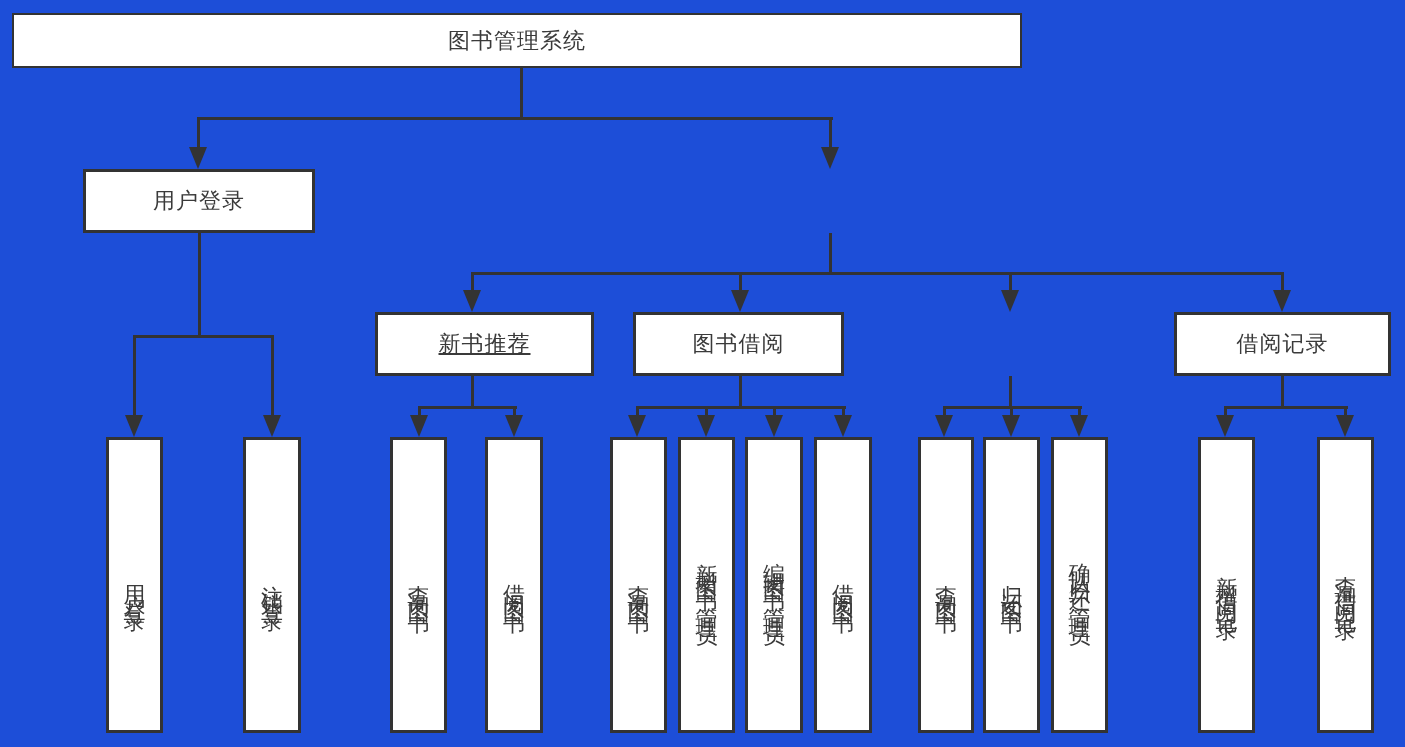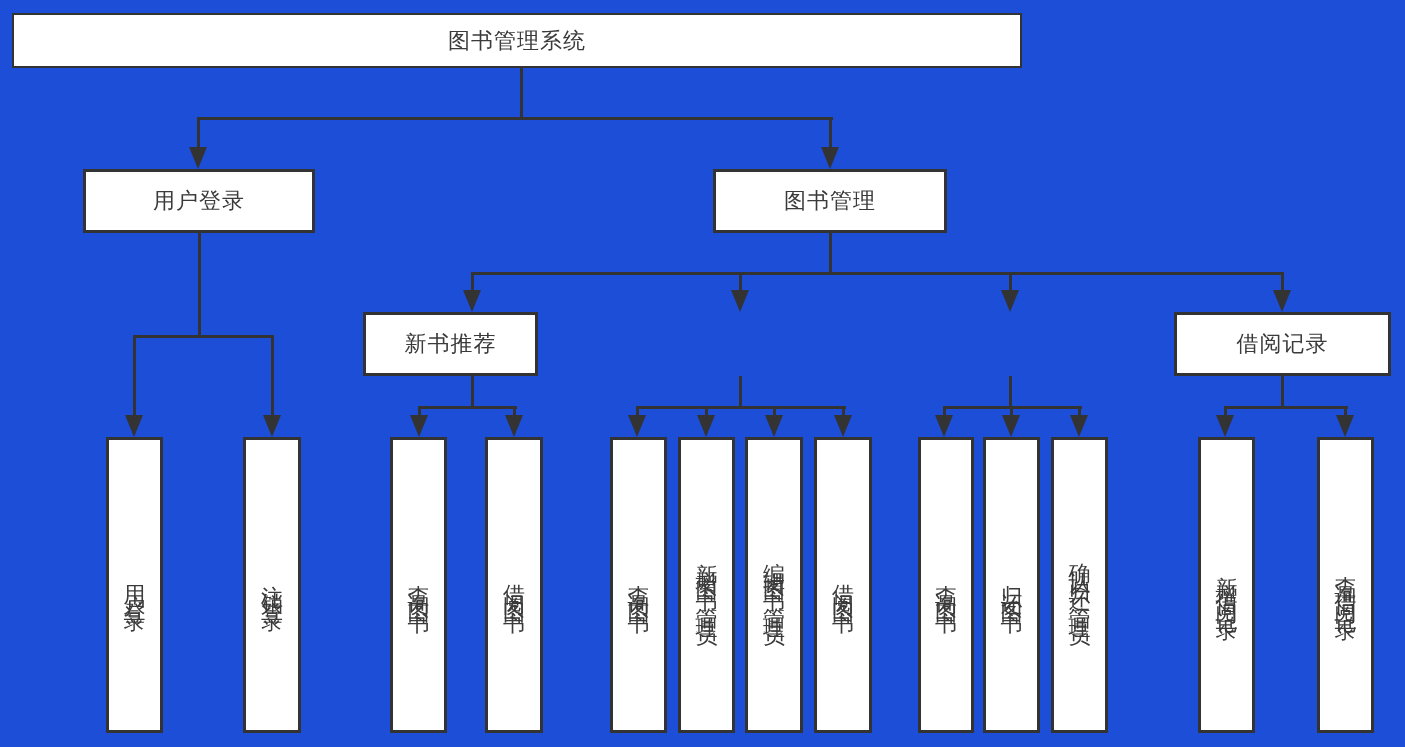--- a/index.html
+++ b/index.html
@@ -64,26 +64,26 @@
 
 <div id="stage">
 
   <div class="node root h" style="left:12px;top:13px;width:1010px;height:55px;">
     <span>图书管理系统</span>
   </div>
 
   <div class="node h" style="left:83px;top:169px;width:232px;height:64px;">
     <span>用户登录</span>
   </div>
-  <div class="node h" style="left:713px;top:169px;width:234px;height:64px;">
-    <span>图书管理</span>
+
+  <div class="node h" style="left:375px;top:312px;width:219px;height:64px;text-decoration:underline;">
+    <span>新书推荐</span>
   </div>
-
-  <div class="node h" style="left:363px;top:312px;width:175px;height:64px;">
-    <span>新书推荐</span>
+  <div class="node h" style="left:633px;top:312px;width:211px;height:64px;">
+    <span>图书借阅</span>
   </div>
   <div class="node h" style="left:1174px;top:312px;width:217px;height:64px;">
     <span>借阅记录</span>
   </div>
 
   <div class="leaf" style="left:106px;top:437px;width:57px;height:296px;">
     <span>用户登录</span>
   </div>
   <div class="leaf" style="left:243px;top:437px;width:58px;height:296px;">
     <span>注销登录</span>

